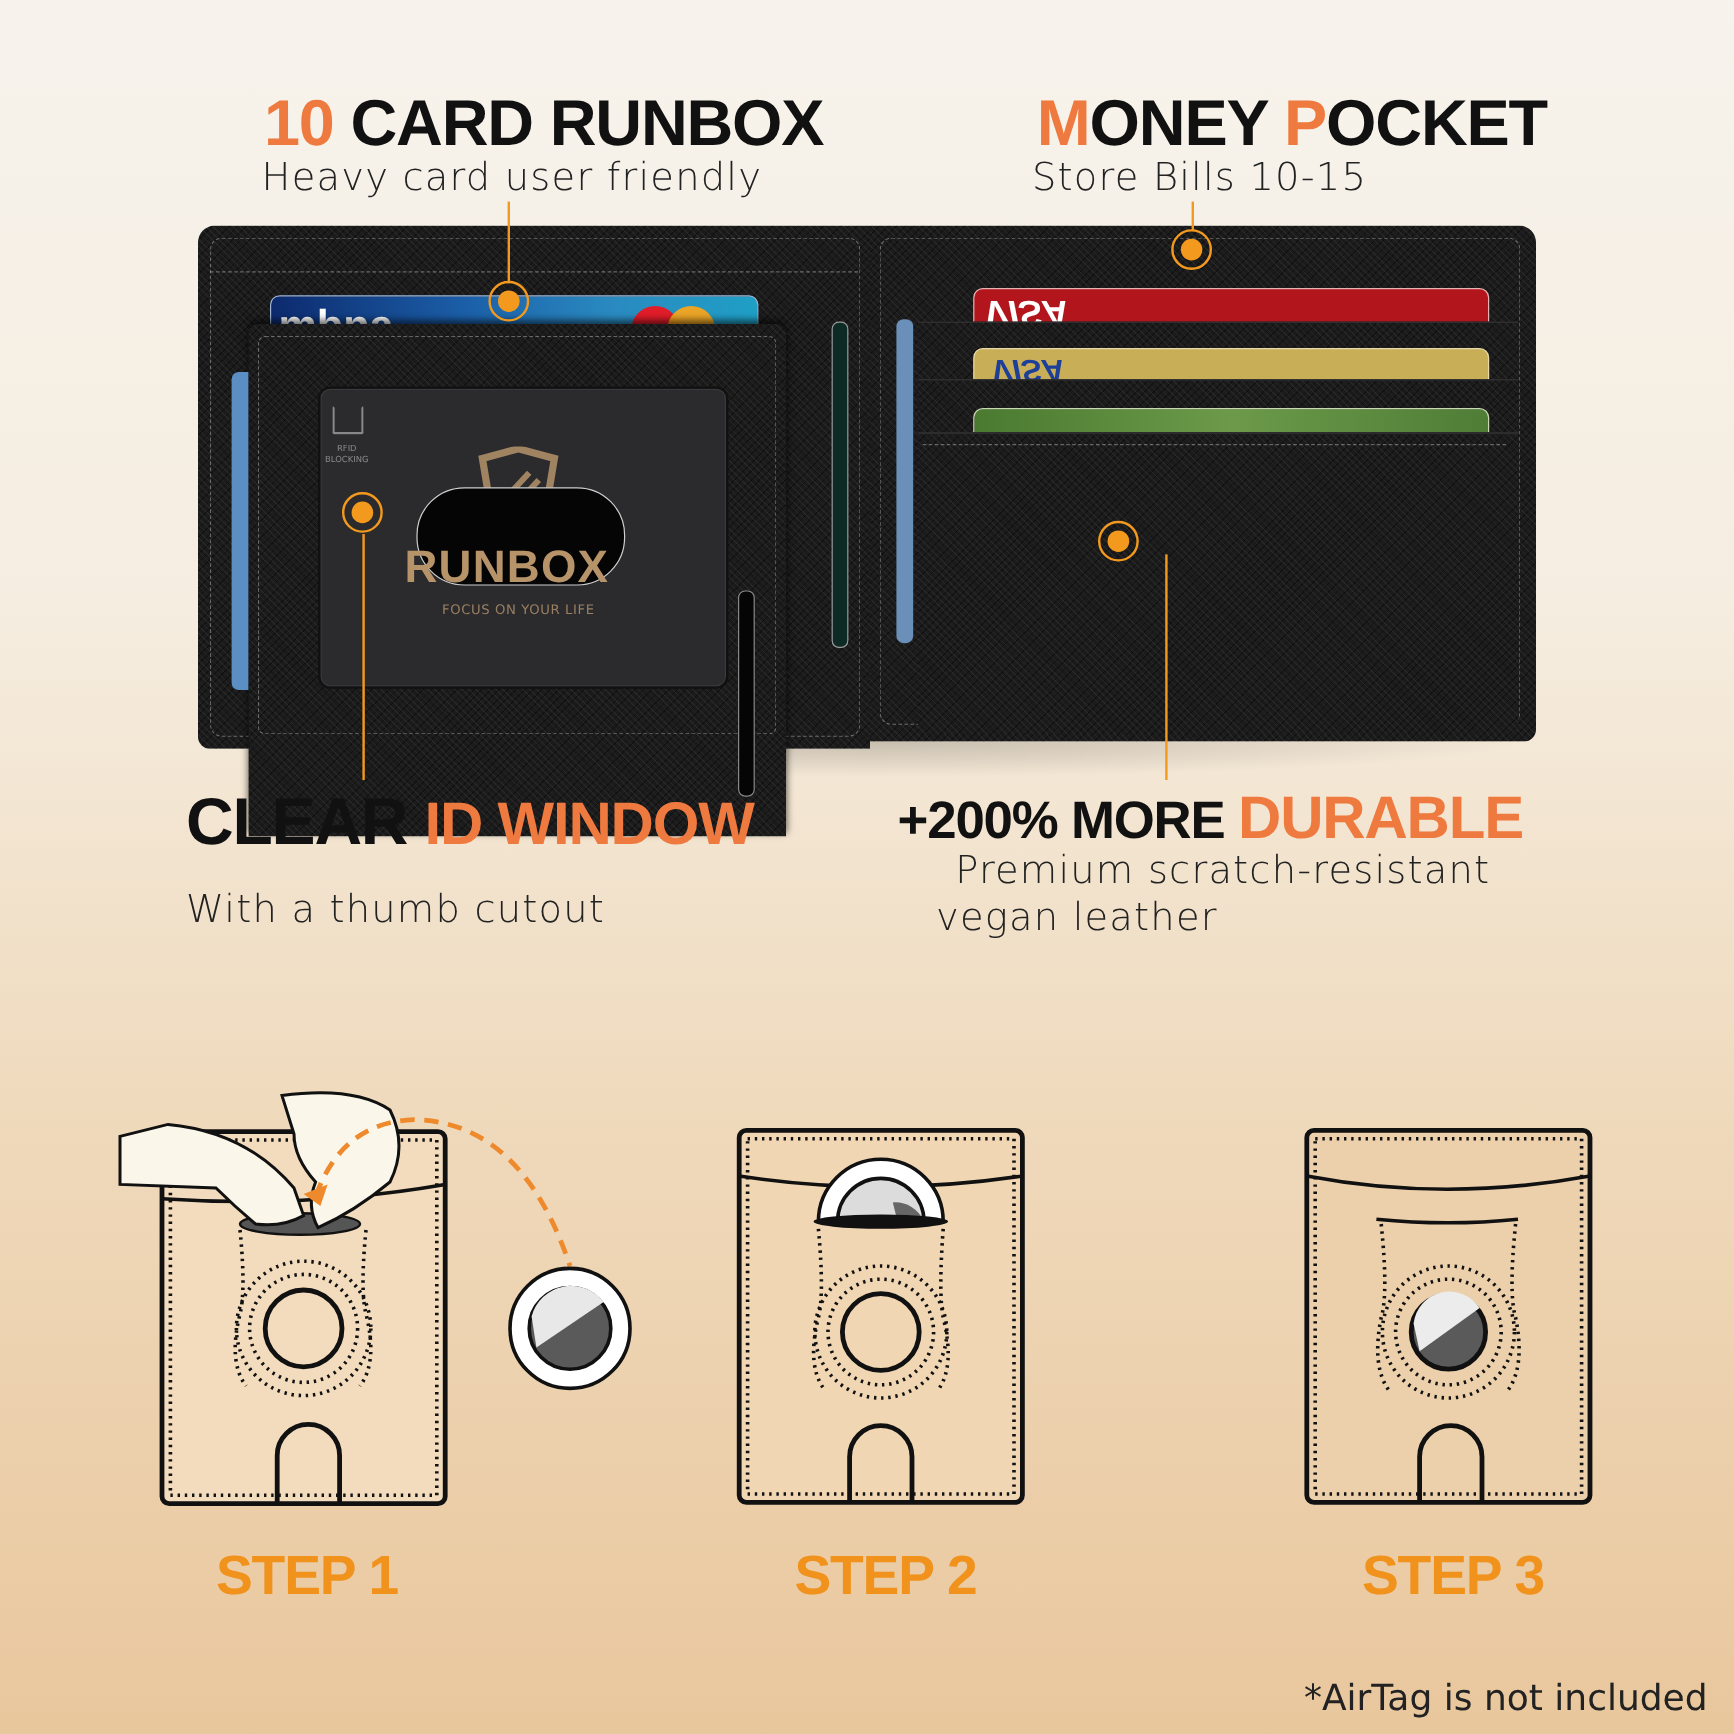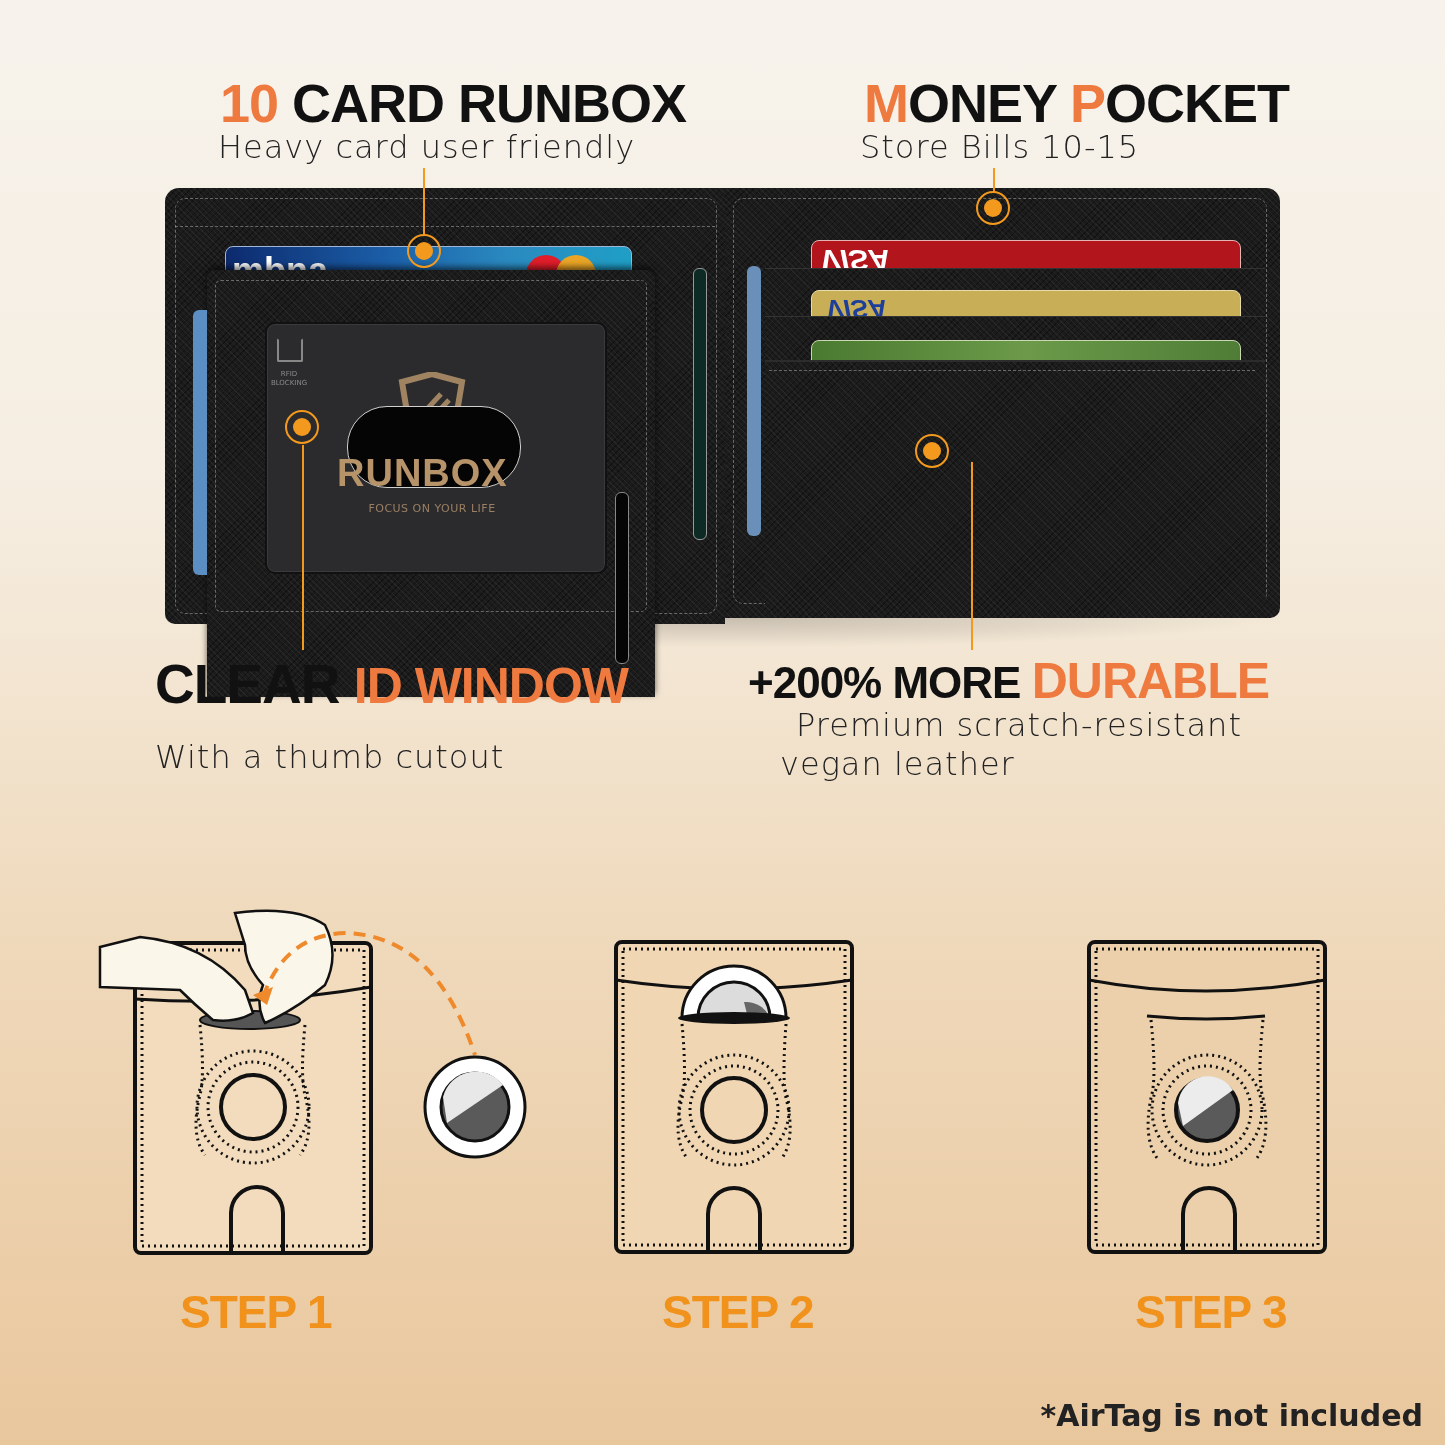--- a/index.html
+++ b/index.html
@@ -6,21 +6,21 @@
   body {
     width:1445px; height:1445px; position:relative; overflow:hidden;
     background: linear-gradient(180deg, #f7f3ec 0%, #f5ede0 35%, #efd9bb 65%, #e9c79d 100%);
     font-family: "DejaVu Sans", sans-serif;
   }
   .abs { position:absolute; }
   .headline { font-family:"Liberation Sans", sans-serif; font-weight:700; color:#111; white-space:nowrap; letter-spacing:-1px; }
   .orange { color:#ef7a3f; }
   .sub { font-family:"DejaVu Sans", sans-serif; font-weight:200; color:#222; white-space:nowrap; letter-spacing:1px; }
   .step { font-family:"Liberation Sans", sans-serif; font-weight:700; color:#f0921c; font-size:46px; letter-spacing:-1px; }
-  .note { font-family:"DejaVu Sans", sans-serif; font-weight:700; color:#222; font-size:30px; }
+  .note { font-family:"DejaVu Sans", sans-serif; font-weight:400; color:#222; font-size:30px; }
 
   
   .wallet { left:165px; top:188px; width:1115px; height:440px; }
   .leather {
     background-color:#1b1b1c;
     background-image:
       repeating-linear-gradient(45deg, rgba(255,255,255,0.05) 0 1px, transparent 1px 4px),
       repeating-linear-gradient(-45deg, rgba(0,0,0,0.35) 0 1px, transparent 1px 5px);
   }
   .stitch { border:1.5px dashed rgba(200,200,200,0.45); }

